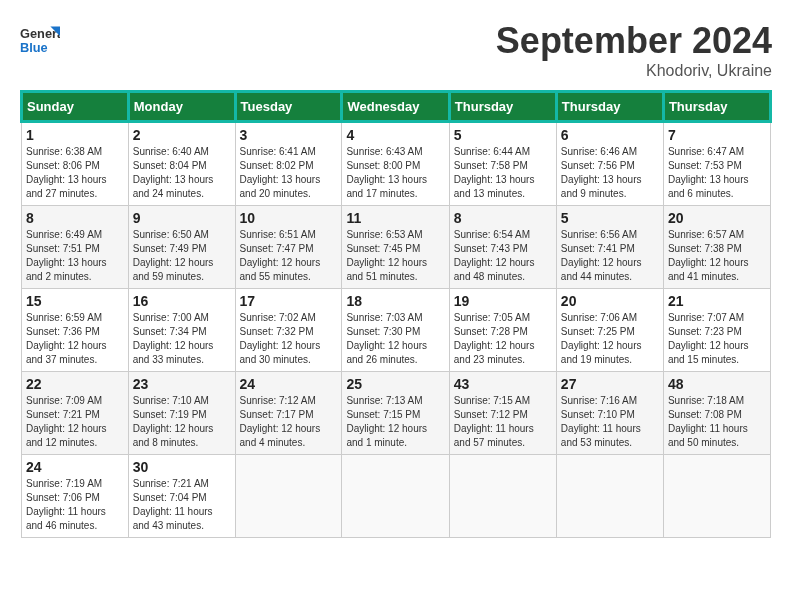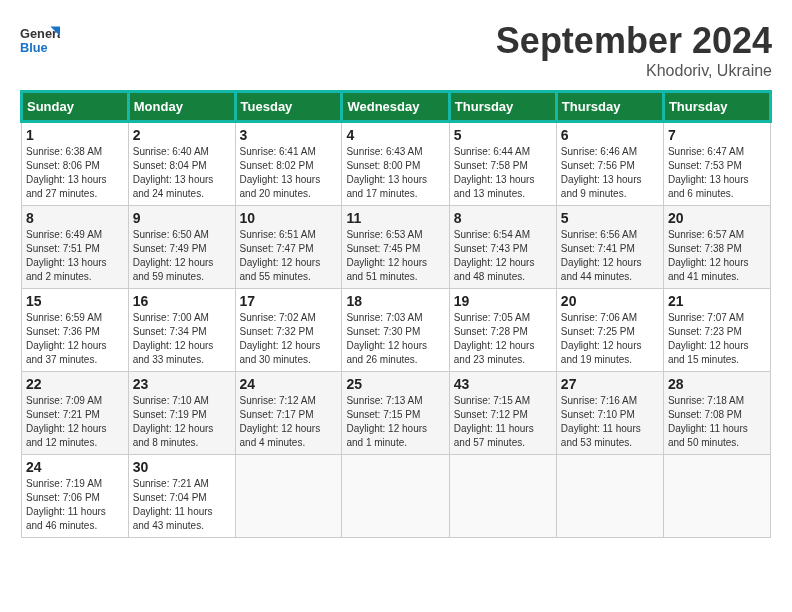--- a/index.html
+++ b/index.html
@@ -328,21 +328,21 @@
       </td>
         <td>
         <span class="day-num">27</span>
         <div class="day-info">
           Sunrise: 7:16 AM<br>
           Sunset: 7:10 PM<br>
           Daylight: 11 hours and 53 minutes.
         </div>
       </td>
         <td>
-        <span class="day-num">28</span>
+        <span class="day-num">48</span>
         <div class="day-info">
           Sunrise: 7:18 AM<br>
           Sunset: 7:08 PM<br>
           Daylight: 11 hours and 50 minutes.
         </div>
       </td>
       </tr>
       <tr>
         <td>
         <span class="day-num">24</span>

